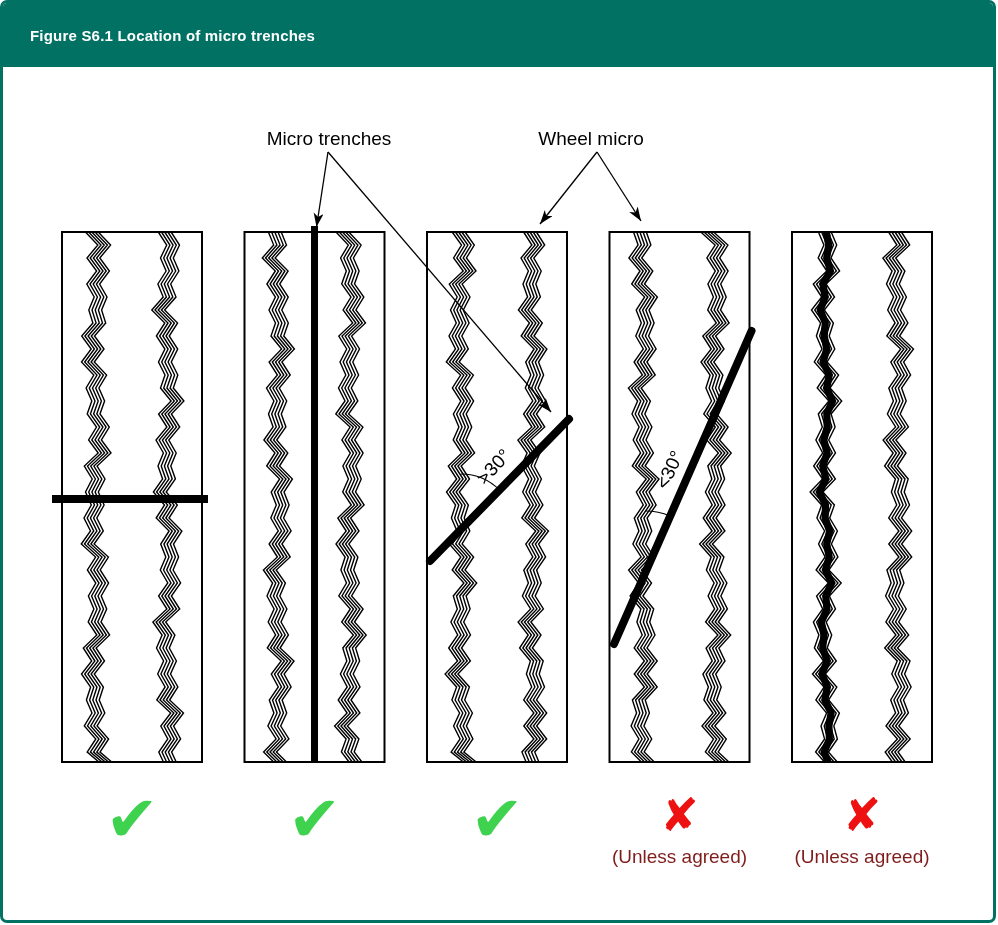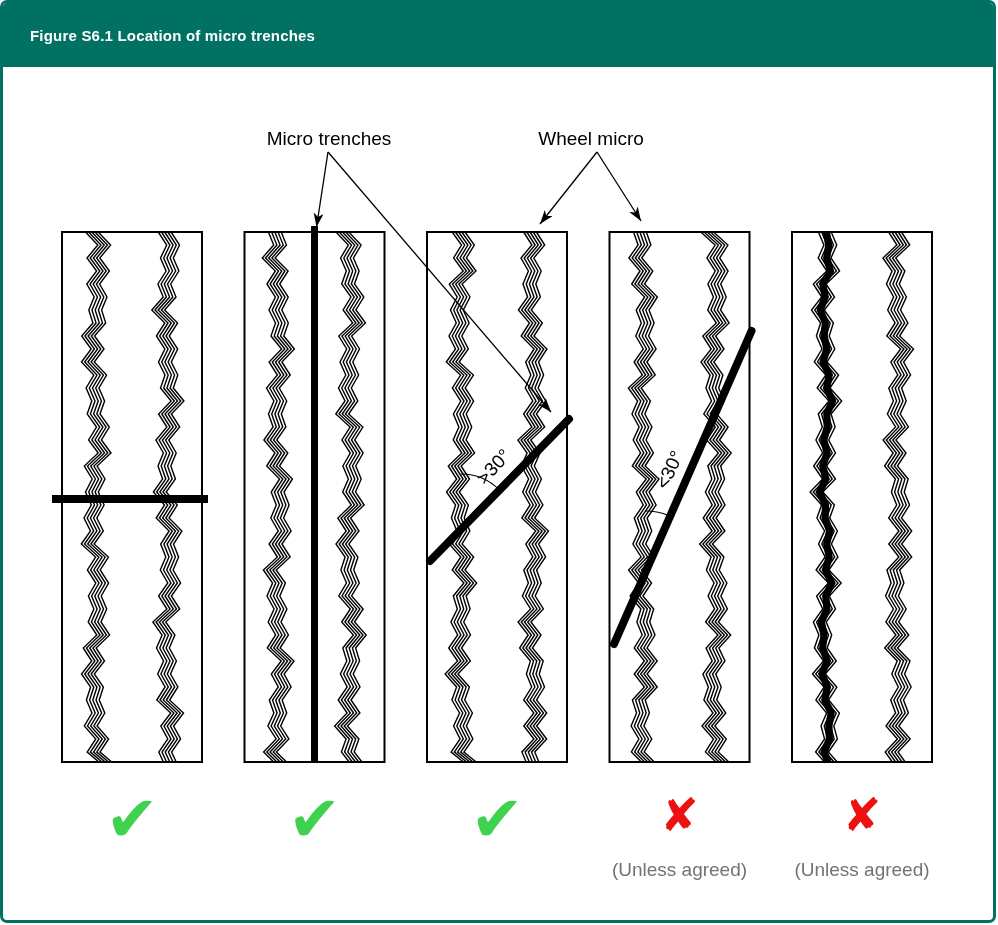--- a/index.html
+++ b/index.html
@@ -57,21 +57,21 @@
     font-size: 64px; line-height: 66px;
     color: var(--allowed, #3ed24f);
   }
   .glyph-cross {
     display: block;
     font-family: "DejaVu Sans", sans-serif;
     font-size: 46px; line-height: 58px;
     font-weight: bold;
     color: var(--not-allowed, #ee1111);
   }
-  .note { font-size: 19px; color: #737373; margin-top: 15px; white-space: nowrap; }
+  .note { font-size: 19px; color: #7f1d1d; margin-top: 2px; white-space: nowrap; }
 </style>
 </head>
 <body>
 
 <div class="card">
   <div class="header">
     <span class="title">Figure S6.1 Location of micro trenches</span>
   </div>
 </div>
 

